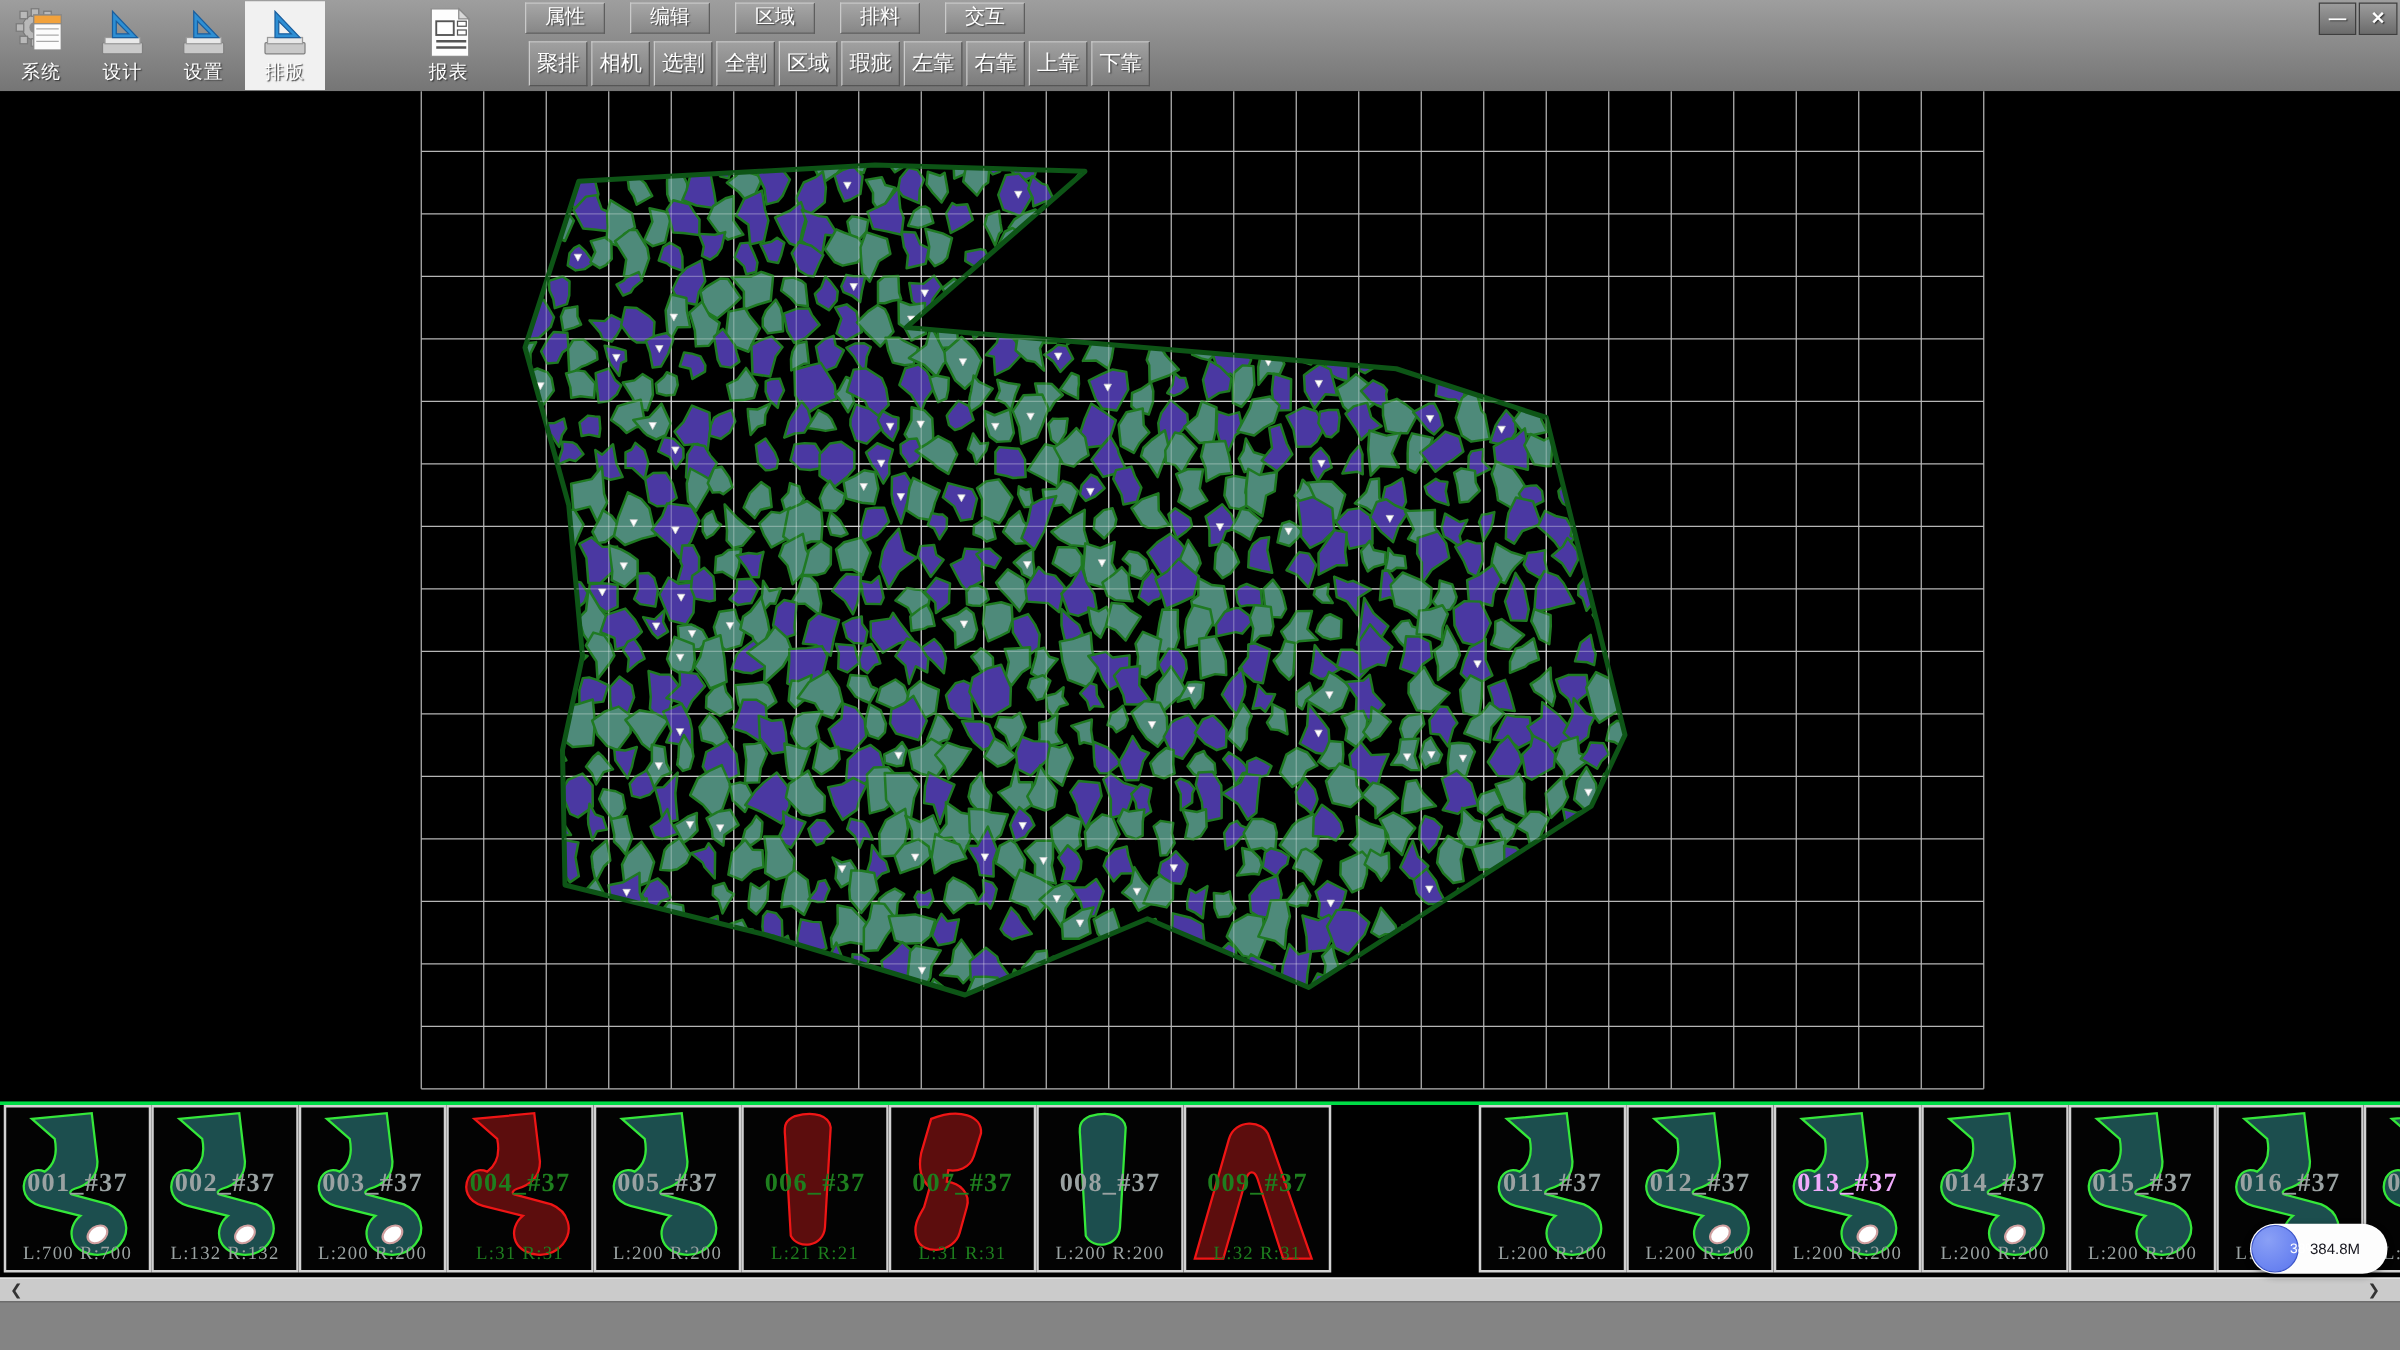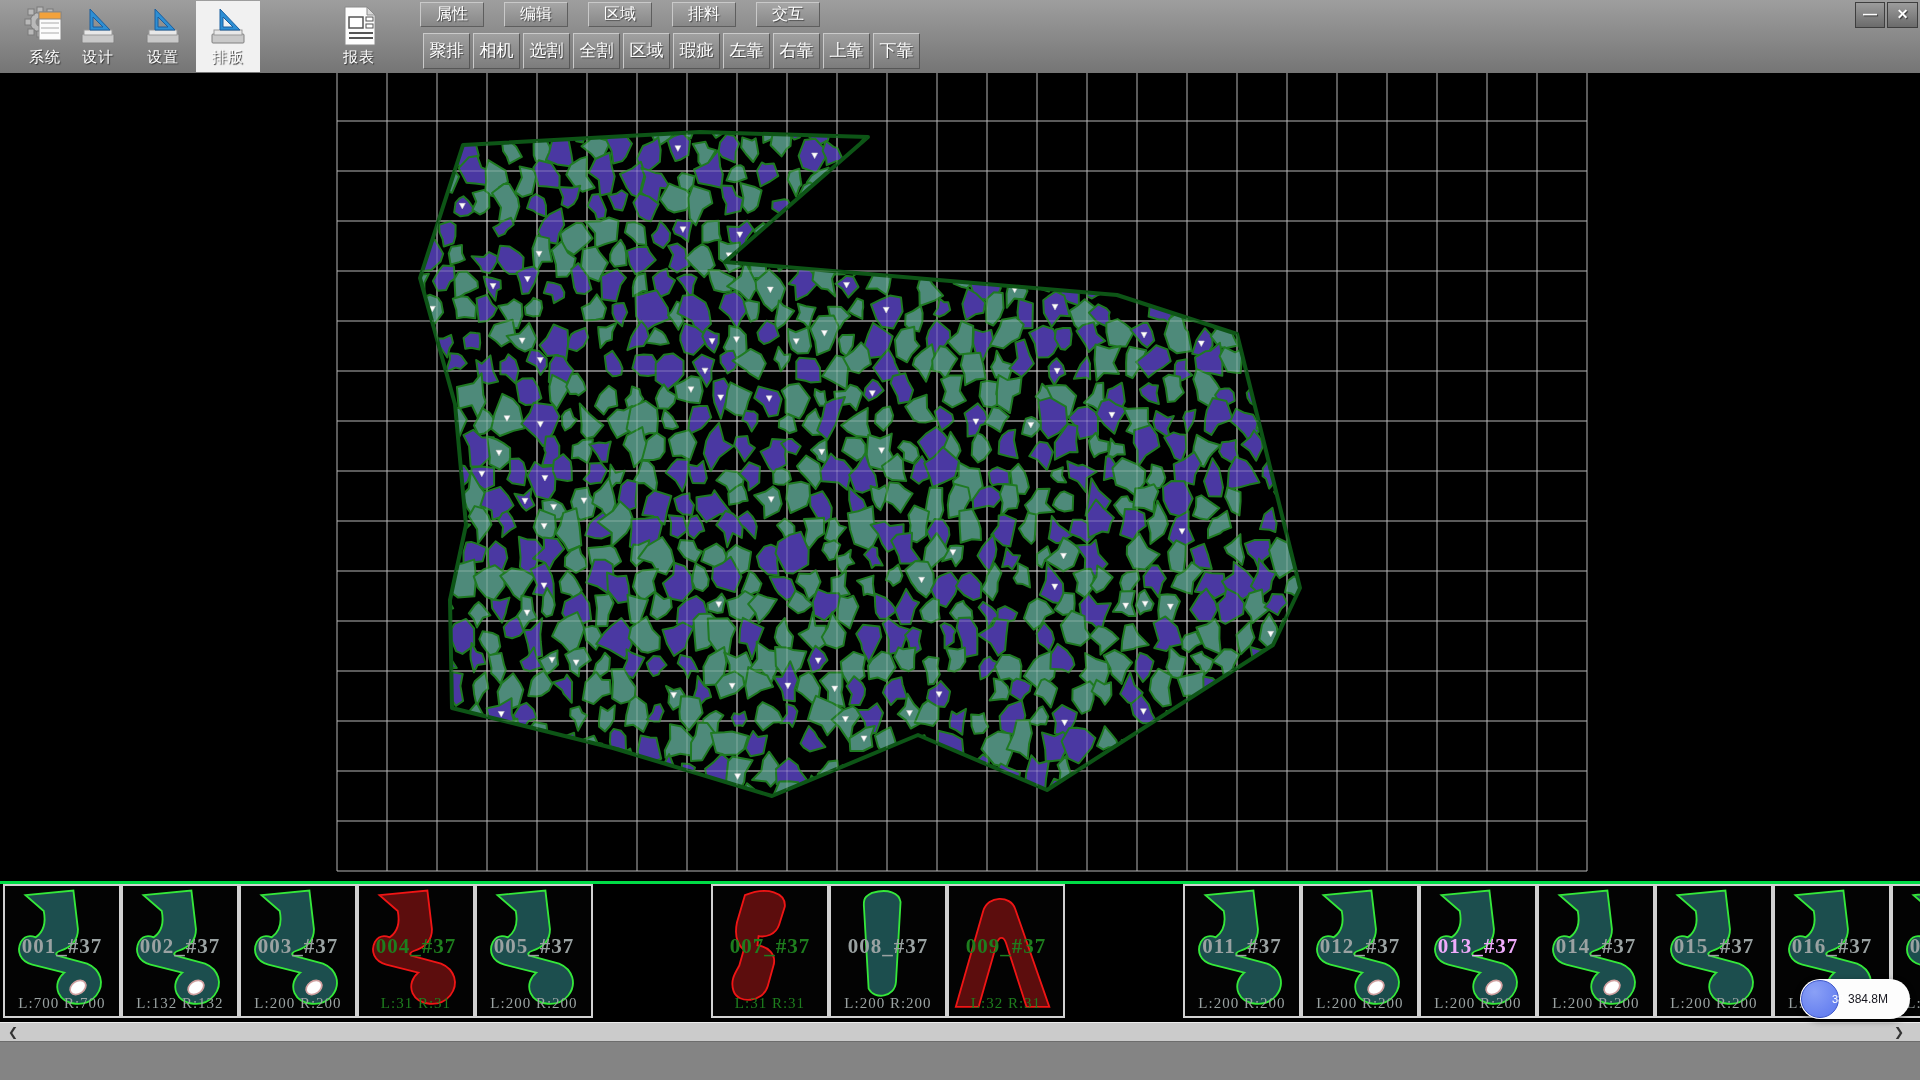--- a/index.html
+++ b/index.html
@@ -69,21 +69,21 @@
   .badge .mem { position:absolute; left:48px; top:0; height:40px; line-height:40px;
                 font-size:12px; color:#16161e; }
 </style>
 </head>
 <body>
 
 <div class="app">
 
   <div class="toolbar">
     <div id="bigbtns">
-        <div class="bigbtn" style="left: 1px; margin-left: 12px;">
+        <div class="bigbtn" style="left: 1px;">
           <span class="icon"><svg width="44" height="44" viewBox="0 0 44 44">
               <g fill="#b9b9b9" stroke="#7a7a7a" stroke-width="1">
                 <circle cx="17" cy="18" r="10"></circle>
                 <rect x="14" y="3" width="6" height="6"></rect>
                 <rect x="14" y="27" width="6" height="6"></rect>
                 <rect x="2" y="15" width="6" height="6"></rect>
                 <rect x="26" y="15" width="6" height="6"></rect>
                 <rect x="5" y="5" width="6" height="6"></rect>
                 <rect x="24" y="5" width="6" height="6"></rect>
                 <rect x="5" y="25" width="6" height="6"></rect>
@@ -1235,20 +1235,27 @@
         <div class="tid" style="color: rgb(30, 126, 30);">004_#37</div>
         <div class="tlr" style="color: rgb(30, 126, 30);">L:31 R:31</div>
       </div>
       <div class="cell" style="left: 475px;">
         <svg width="114" height="130" viewBox="0 0 100 114">
           <path d="M18,8 L60,4 L64,38 C64,48 58,54 48,57 C45,58 44,60 46,61 L72,68 C84,73 88,86 80,96 C71,107 52,105 47,94 C44,87 47,80 52,76 L24,69 C13,66 10,57 14,49 C17,44 22,43 27,45 C34,40 36,32 34,22 Z" fill="#1c4e4e" stroke="#35e83a" stroke-width="1.6"></path>
         </svg>
         <div class="tid" style="color: rgb(154, 162, 162);">005_#37</div>
         <div class="tlr" style="color: rgb(154, 162, 162);">L:200 R:200</div>
       </div>
+      <div class="cell" style="left: 593px;">
+        <svg width="114" height="130" viewBox="0 0 100 114">
+          <path d="M36,6 C50,2 60,6 61,14 L57,84 C56,98 38,100 33,90 L29,20 C28,11 30,9 36,6 Z" fill="#5c0d0d" stroke="#ef1515" stroke-width="1.6"></path>
+        </svg>
+        <div class="tid" style="color: rgb(30, 126, 30);">006_#37</div>
+        <div class="tlr" style="color: rgb(30, 126, 30);">L:21 R:21</div>
+      </div>
       <div class="cell" style="left: 711px;">
         <svg width="114" height="130" viewBox="0 0 100 114">
           <path d="M28,8 C48,0 64,6 63,18 L58,34 C55,43 46,45 40,44 L39,52 C48,53 56,60 53,70 L48,88 C44,102 22,104 18,92 C15,83 19,77 23,70 L27,56 C20,50 19,42 21,32 Z" fill="#5c0d0d" stroke="#ef1515" stroke-width="1.6"></path>
         </svg>
         <div class="tid" style="color: rgb(30, 126, 30);">007_#37</div>
         <div class="tlr" style="color: rgb(30, 126, 30);">L:31 R:31</div>
       </div>
       <div class="cell" style="left: 829px;">
         <svg width="114" height="130" viewBox="0 0 100 114">
           <path d="M36,6 C50,2 60,6 61,14 L57,84 C56,98 38,100 33,90 L29,20 C28,11 30,9 36,6 Z" fill="#1c4e4e" stroke="#35e83a" stroke-width="1.6"></path>

